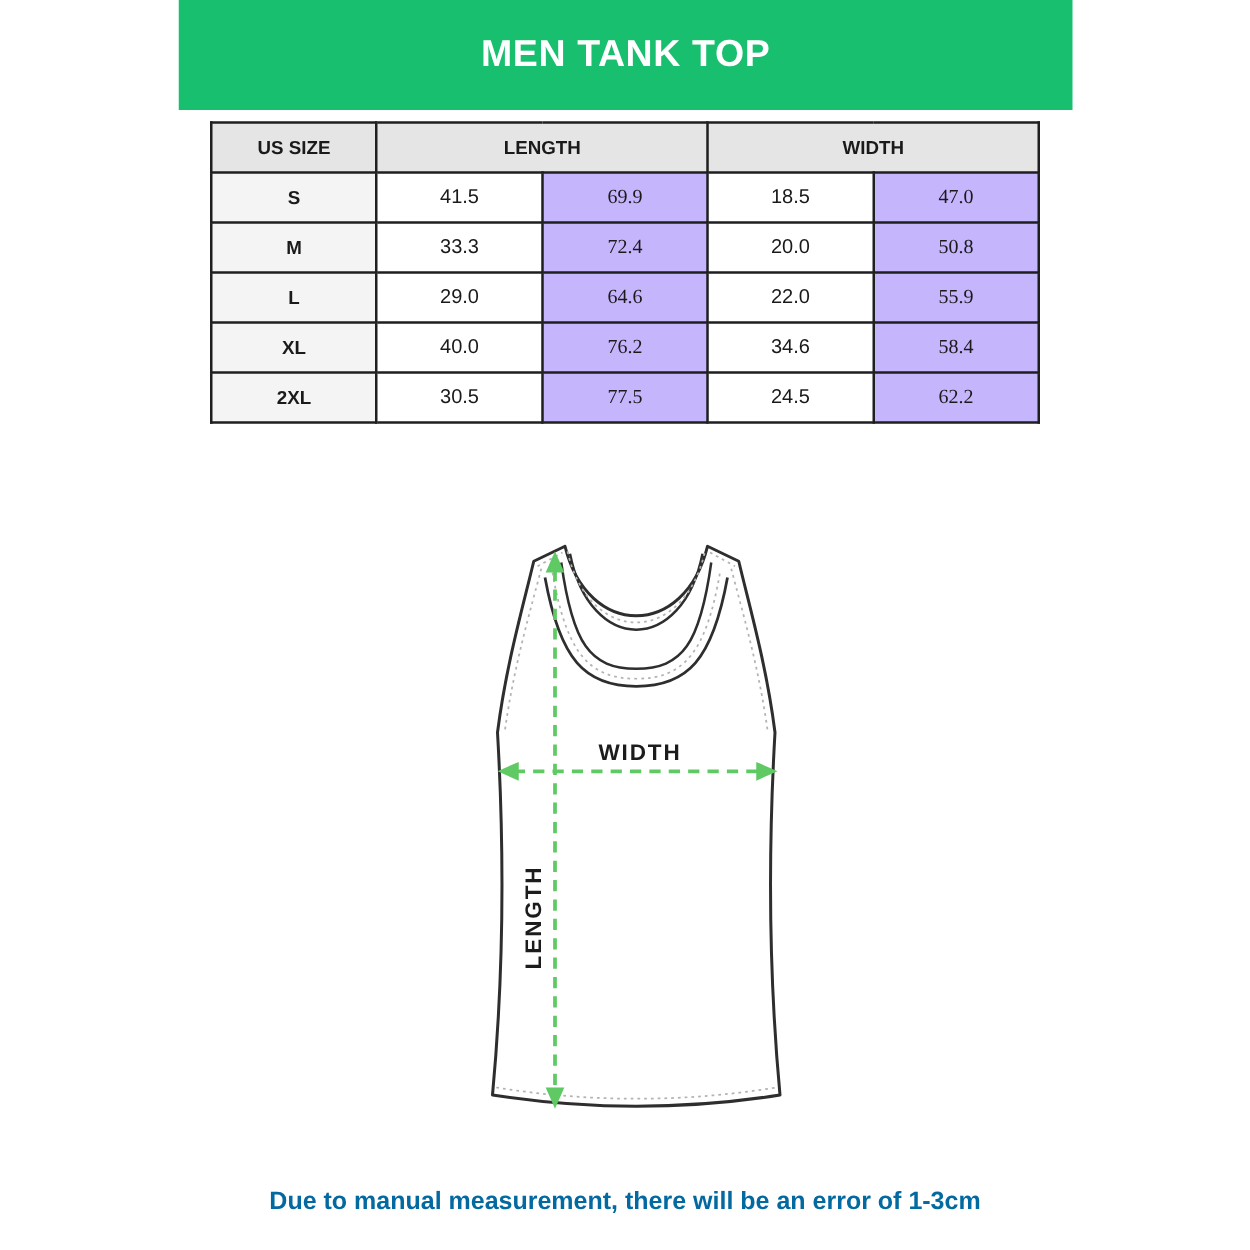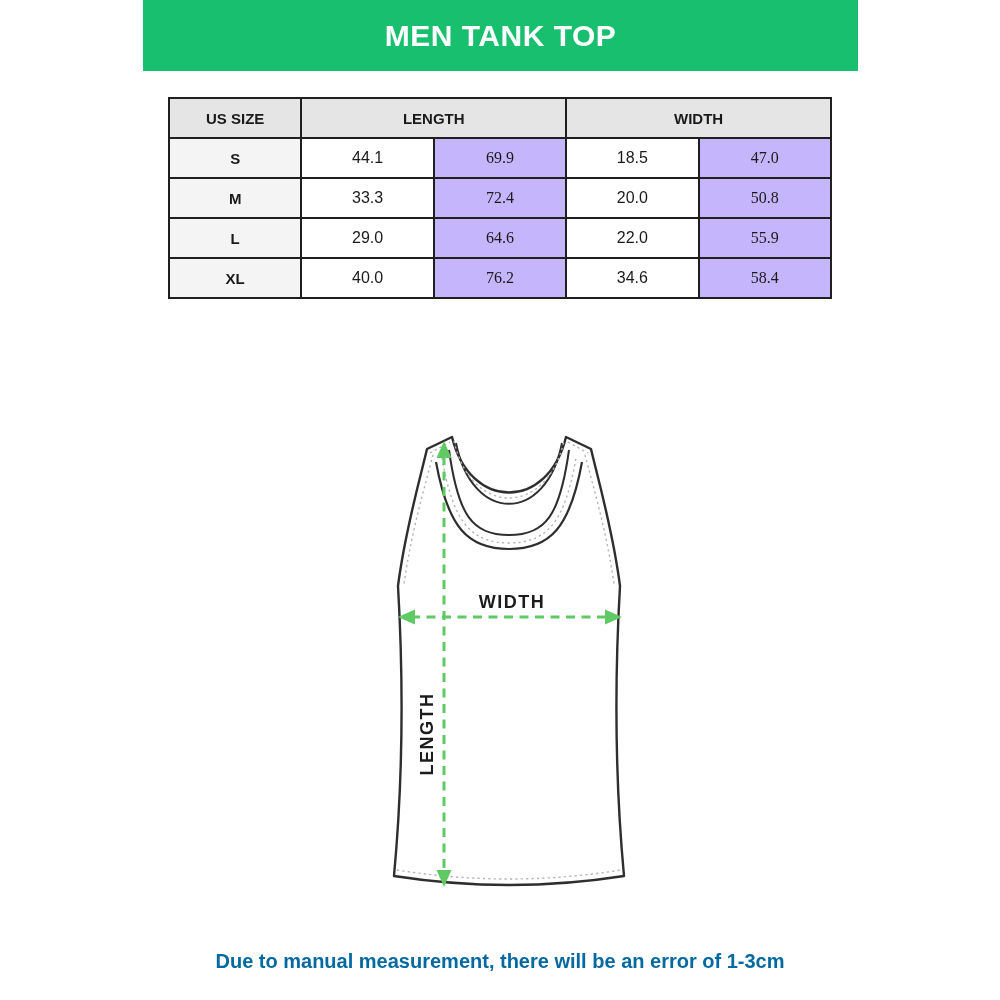--- a/index.html
+++ b/index.html
@@ -1,19 +1,19 @@
 <!DOCTYPE html>
 <html><head>
 <meta charset="utf-8">
 <style>
   * { margin: 0; padding: 0; box-sizing: border-box; }
   html, body { width: 1000px; height: 1000px; background: #ffffff;
     font-family: "Liberation Sans", sans-serif; position: relative; overflow: hidden; }
 
-  .banner { position: absolute; left: 143px; top: 0; width: 715px; height: 71px;
+  .banner { position: absolute; left: 143px; top: 0; width: 715px; height: 88px;
     background: #17bf6e; display: flex; align-items: center; justify-content: center; }
   .banner h1 { color: #ffffff; font-size: 30px; font-weight: bold; letter-spacing: 0.5px; }
 
   table.size-table { position: absolute; left: 168px; top: 97px; width: 664px;
     border-collapse: collapse; table-layout: fixed; }
   table.size-table td, table.size-table th { border: 2px solid #1f1f1f; height: 40px;
     text-align: center; vertical-align: middle; font-size: 16px; color: #1a1a1a;
     background: #ffffff; padding: 0; }
   table.size-table .hdr { font-weight: bold; font-size: 15px; background: #e5e5e5; }
   table.size-table .hdr-white { font-weight: bold; font-size: 15px; background: #ffffff; }
@@ -34,21 +34,21 @@
 
 <table class="size-table">
   <tbody>
     <tr>
       <td class="hdr">US SIZE</td>
       <td class="hdr" colspan="2">LENGTH</td>
       <td class="hdr" colspan="2">WIDTH</td>
     </tr>
     <tr>
       <td class="size-cell">S</td>
-      <td>44.1</td>
+      <td>41.5</td>
       <td class="cm-cell">69.9</td>
       <td>18.5</td>
       <td class="cm-cell">47.0</td>
     </tr>
     <tr>
       <td class="size-cell">M</td>
       <td>33.3</td>
       <td class="cm-cell">72.4</td>
       <td>20.0</td>
       <td class="cm-cell">50.8</td>
@@ -59,20 +59,27 @@
       <td class="cm-cell">64.6</td>
       <td>22.0</td>
       <td class="cm-cell">55.9</td>
     </tr>
     <tr>
       <td class="size-cell">XL</td>
       <td>40.0</td>
       <td class="cm-cell">76.2</td>
       <td>34.6</td>
       <td class="cm-cell">58.4</td>
+    </tr>
+    <tr>
+      <td class="size-cell">2XL</td>
+      <td>30.5</td>
+      <td class="cm-cell">77.5</td>
+      <td>24.5</td>
+      <td class="cm-cell">62.2</td>
     </tr>
   </tbody>
 </table>
 
 <div class="tank-wrap">
   <svg width="300" height="480" viewBox="360 420 300 480" xmlns="http://www.w3.org/2000/svg">
 
     <path d="M 427 449
          C 419 483, 405 531, 398 586
          C 404 690, 402 790, 394 876

